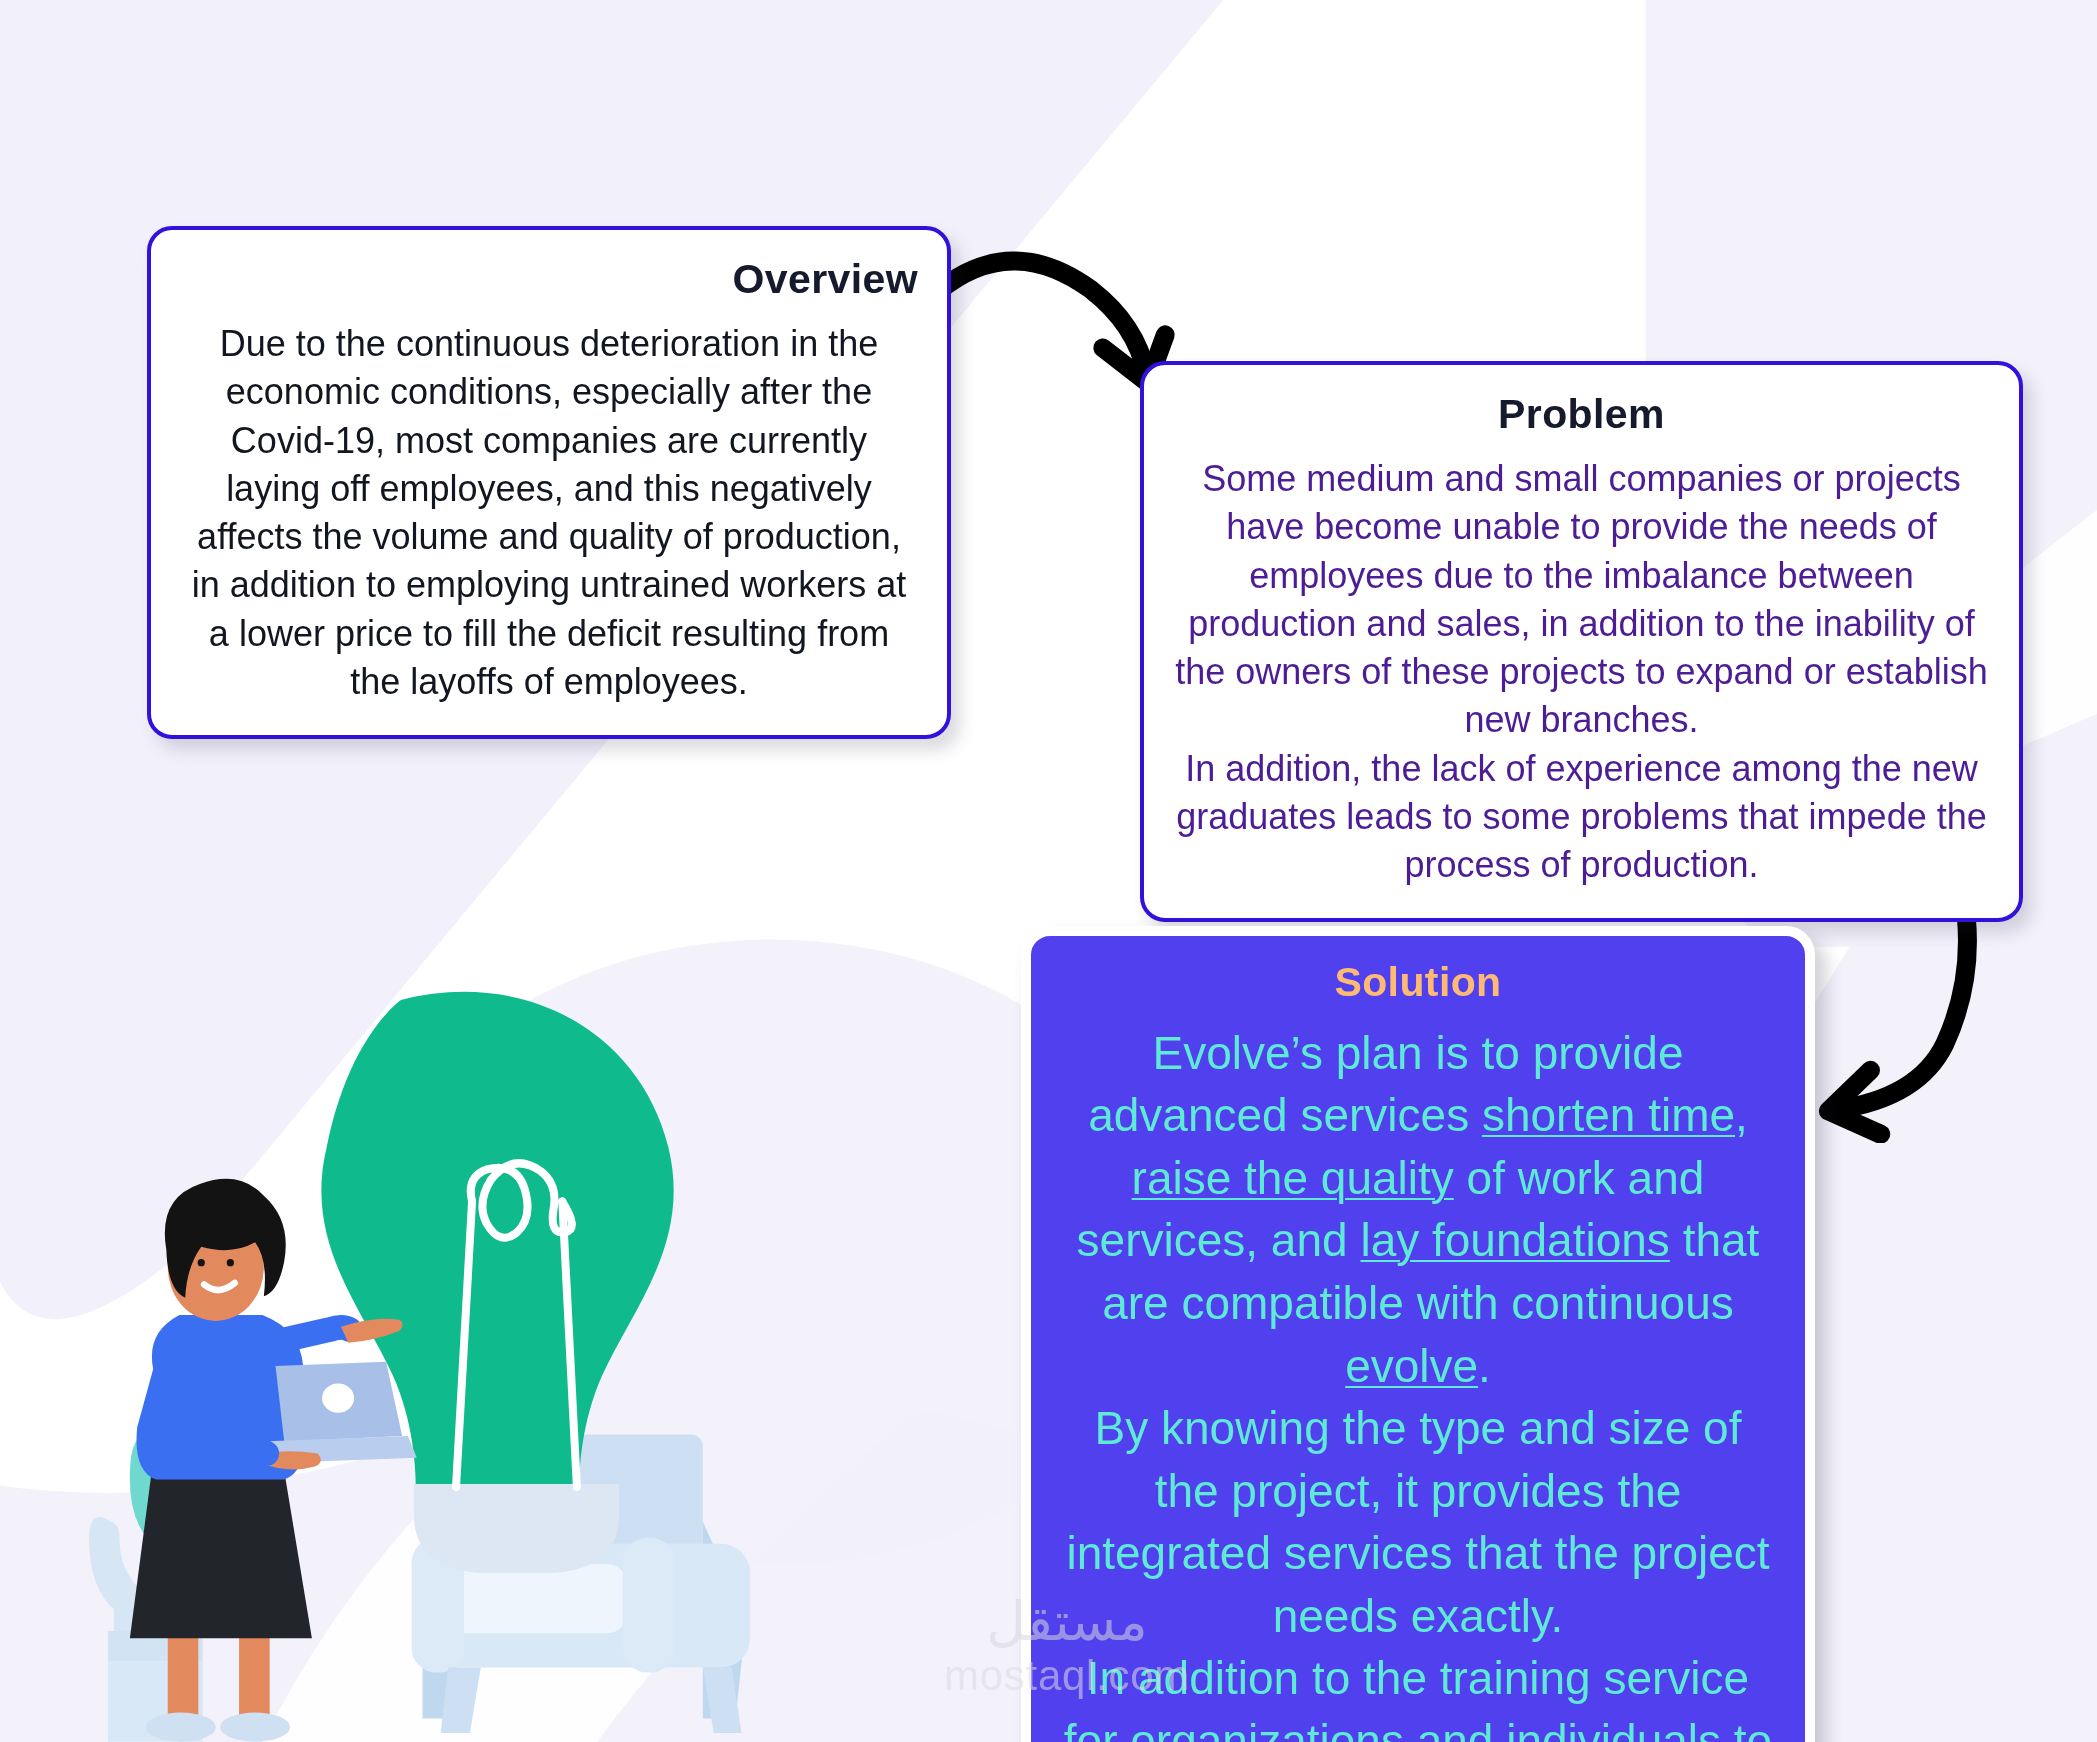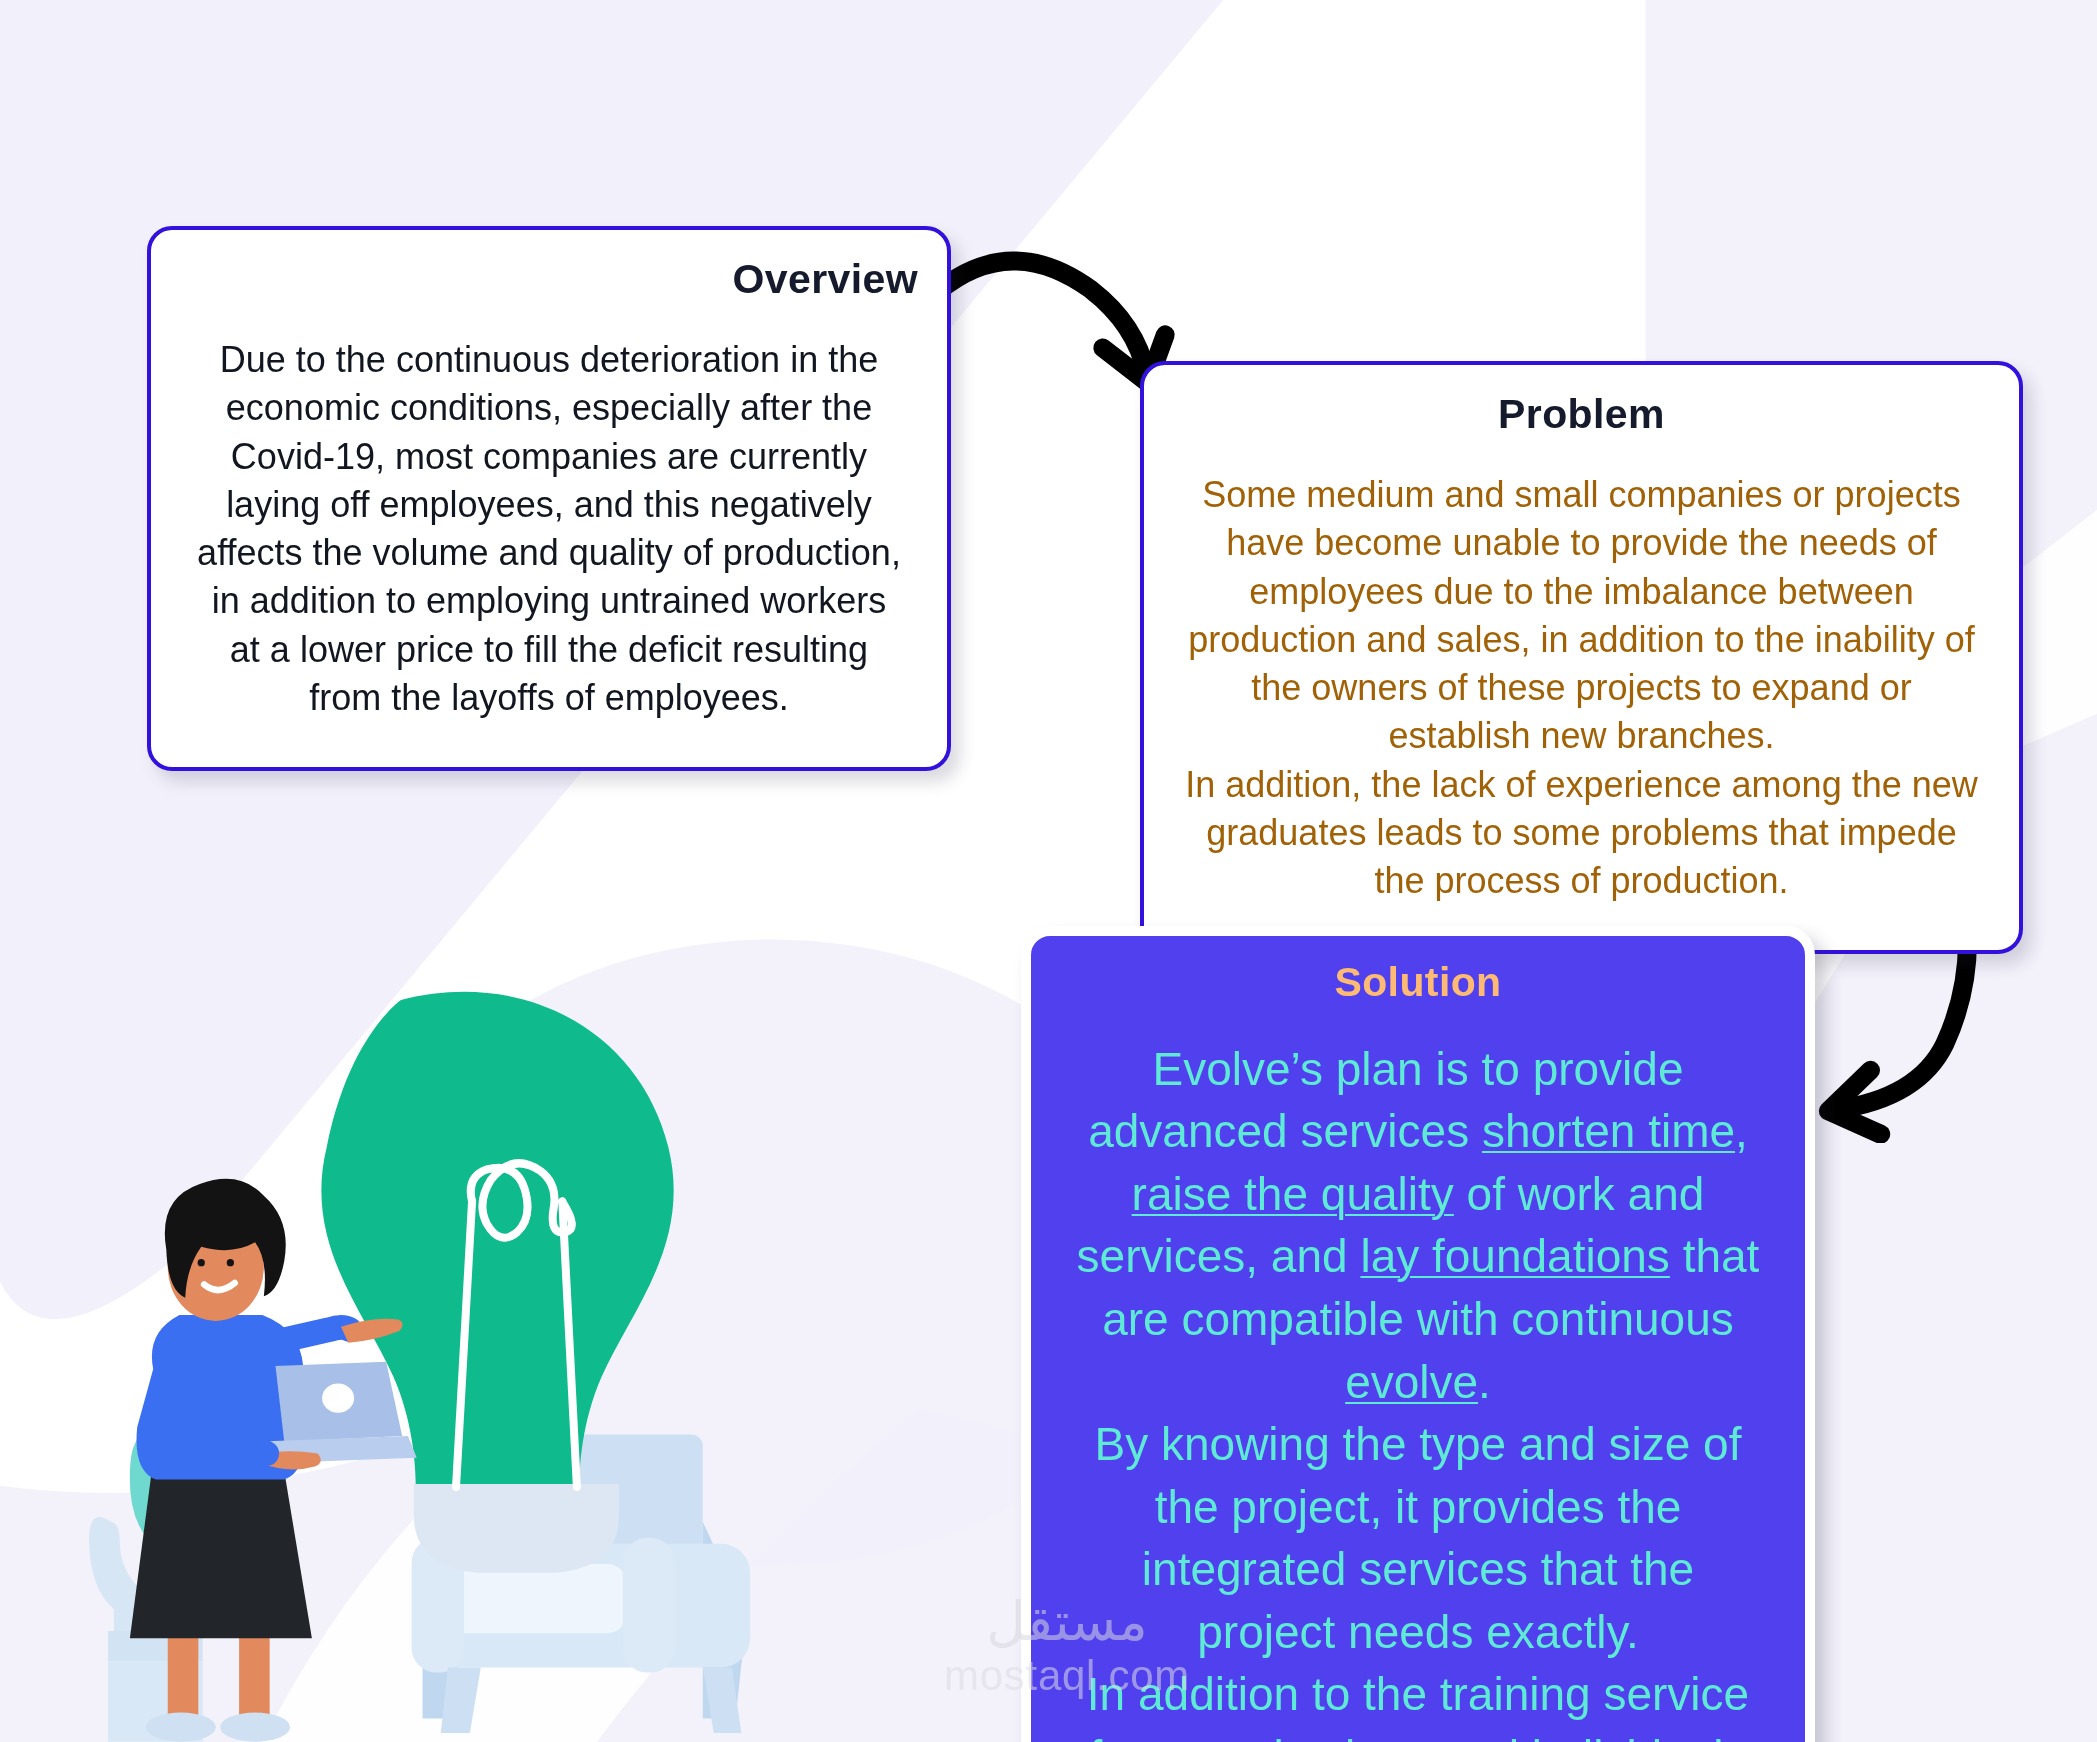--- a/index.html
+++ b/index.html
@@ -48,21 +48,21 @@
     box-shadow: 10.2px 11.7px 17.5px rgba(40, 40, 70, 0.22);
   }
 
   .card-title {
     font-weight: bold;
     letter-spacing: 0.4px;
     margin: 0;
   }
 
   .card-body {
-    margin: 16px;
+    margin: 0;
     font-weight: normal;
   }
 
   .card-body .ul {
     text-decoration: underline;
     text-underline-offset: 3.6px;
     text-decoration-thickness: 2.2px;
   }
 
   
@@ -95,21 +95,21 @@
   }
   #card-problem .card-title {
     font-size: 41px;
     color: #151b2c;
     line-height: 1.2;
     padding-bottom: 16px;
   }
   #card-problem .card-body {
     font-size: 36px;
     line-height: 1.34;
-    color: #a16207;
+    color: #4c1d95;
   }
 
   
   #card-solution {
     left: 1021px;
     top: 926px;
     width: 794px;
     padding: 22px 26px 26px 26px;
     border-radius: 29px;
   }

